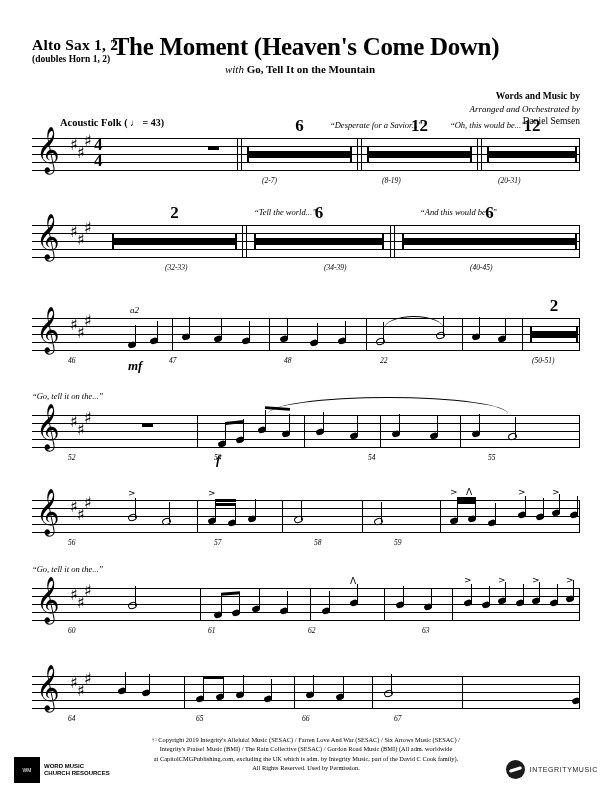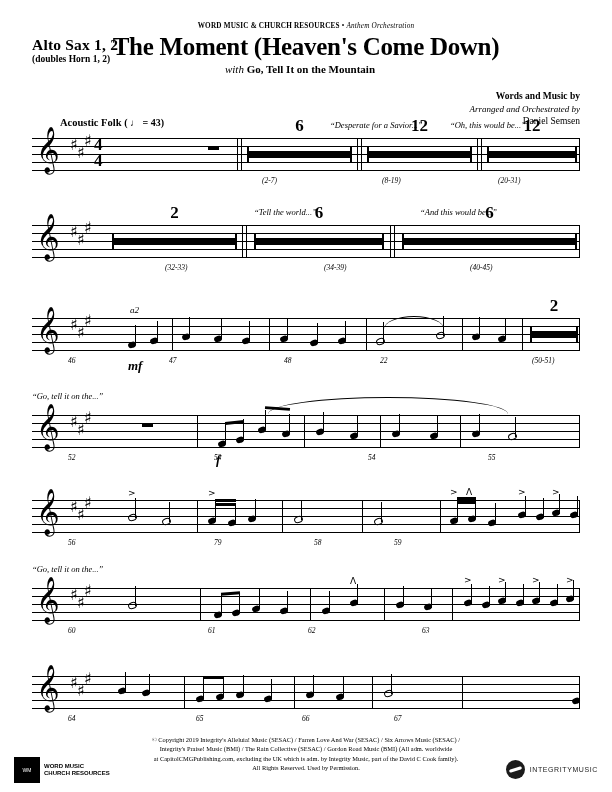--- a/index.html
+++ b/index.html
@@ -313,23 +313,20 @@
     letter-spacing: 0.6px;
     font-family: "Liberation Sans", sans-serif;
     color: #222;
   }
 </style>
 </head>
 <body>
 
 <div class="page">
 
-  <div class="pub-line">
-    <span class="bold">WORD MUSIC &amp; CHURCH RESOURCES</span><span> • </span><span class="ital">Anthem Orchestration</span>
-  </div>
 
   <div class="instrument">Alto Sax 1, 2</div>
   <div class="instrument-sub">(doubles Horn 1, 2)</div>
 
   <div class="song-title">The Moment (Heaven's Come Down)</div>
   <div class="song-sub">
     <span class="ital">with </span><span class="bold">Go, Tell It on the Mountain</span>
   </div>
 
   <div class="credits">
@@ -603,21 +600,21 @@
       <div class="stem" style="left:493px; top:-4px;"></div>
       <div class="nh" style="left:504px; top:14px;"></div>
       <div class="stem" style="left:511px; top:-2px;"></div>
       <div class="nh" style="left:520px; top:10px;"></div>
       <div class="stem" style="left:527px; top:-6px;"></div>
       <div class="nh" style="left:538px; top:12px;"></div>
       <div class="stem" style="left:545px; top:-4px;"></div>
       <div class="barline" style="left:547px;"></div>
 
       <div class="meas-num below" style="left:36px;font-family:Liberation Serif, serif;">56</div>
-      <div class="meas-num below" style="left:182px;">79</div>
+      <div class="meas-num below" style="left:182px;">57</div>
       <div class="meas-num below" style="left:282px;">58</div>
       <div class="meas-num below" style="left:362px;">59</div>
     </div>
   </div>
 
   <div class="system" style="top:588px;">
     <div class="cue-text" style="left:0px; top:-24px;">“Go, tell it on the...”</div>
 
     <div class="staff">
       <div class="line l0"></div>

